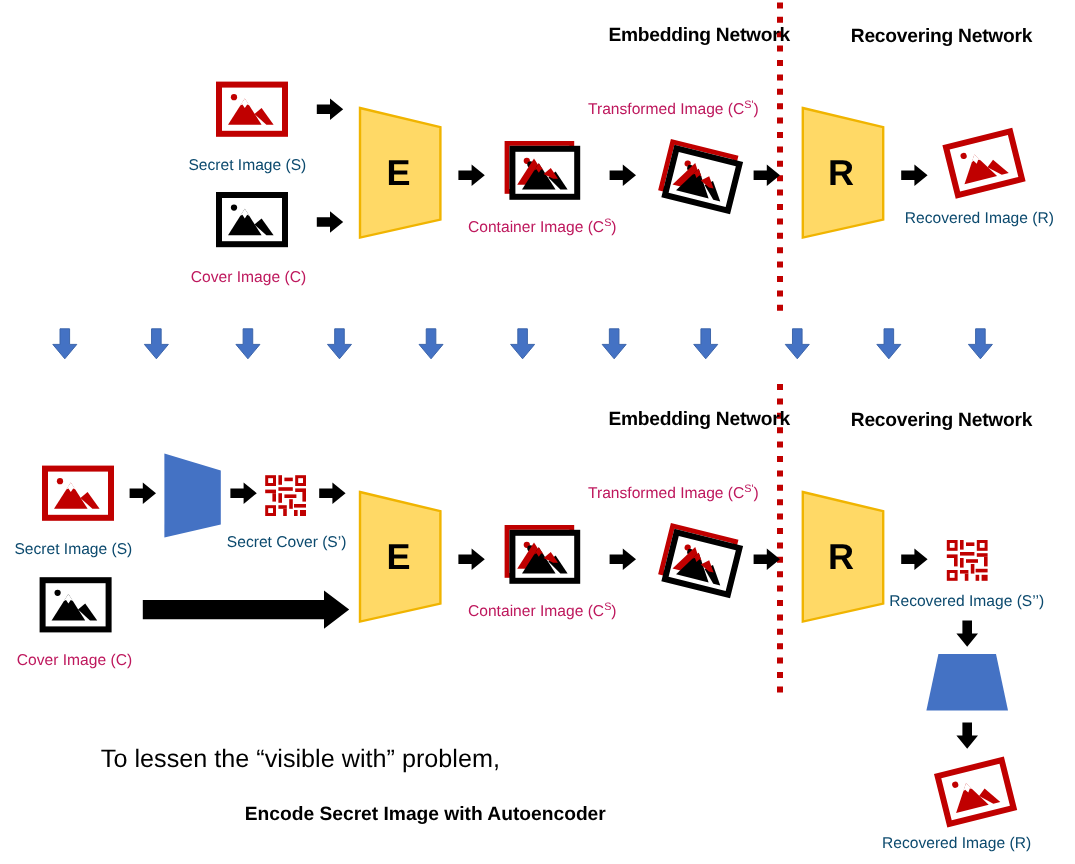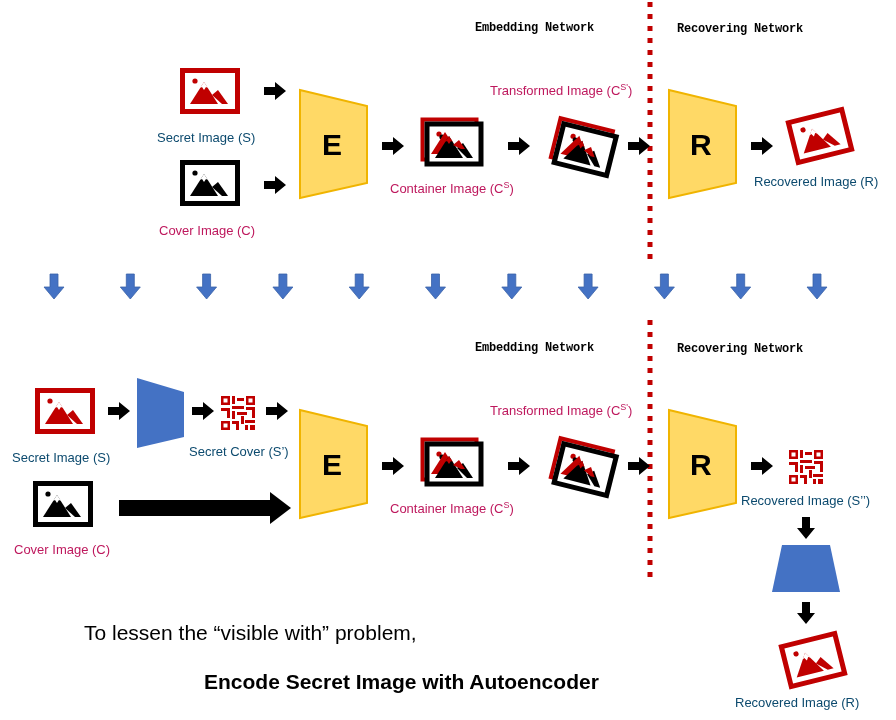--- a/index.html
+++ b/index.html
@@ -1,24 +1,24 @@
 <!DOCTYPE html>
 <html><head>
 <meta charset="utf-8">
 <style>
   html,body{margin:0;padding:0;background:#ffffff;}
   body{width:896px;height:720px;position:relative;overflow:hidden;font-family:"Liberation Sans",sans-serif;}
   svg{position:absolute;left:0;top:0;}
   .lbl{position:absolute;white-space:nowrap;font-size:13px;color:#be185d;}
   .red{color:#0c4a6e;}
-  .hdr{position:absolute;white-space:nowrap;font-family:Liberation Mono, monospace;font-weight:bold;font-size:12px;color:#000;letter-spacing:-0.2px;}
+  .hdr{position:absolute;white-space:nowrap;font-family:Liberation Sans, sans-serif;font-weight:bold;font-size:16px;color:#000;letter-spacing:-0.2px;margin-left:32px;}
   .letter{position:absolute;font-weight:bold;font-size:30px;color:#000;font-family:"Liberation Sans",sans-serif;}
   sup{font-size:9px;}
   .note{position:absolute;white-space:nowrap;font-size:21px;color:#000;}
-  .note-b{position:absolute;white-space:nowrap;font-size:21px;font-weight:bold;color:#000;}
+  .note-b{position:absolute;white-space:nowrap;font-size:16px;font-weight:bold;color:#000;}
 </style>
 </head>
 <body>
 
 <svg width="896" height="720" viewBox="0 0 896 720">
   <defs>
 
     <g id="pic-red">
       <rect x="2.5" y="2.5" width="55" height="41" fill="#fff" stroke="#c00000" stroke-width="5"></rect>
       <circle cx="15" cy="13" r="2.6" fill="#c00000"></circle>

